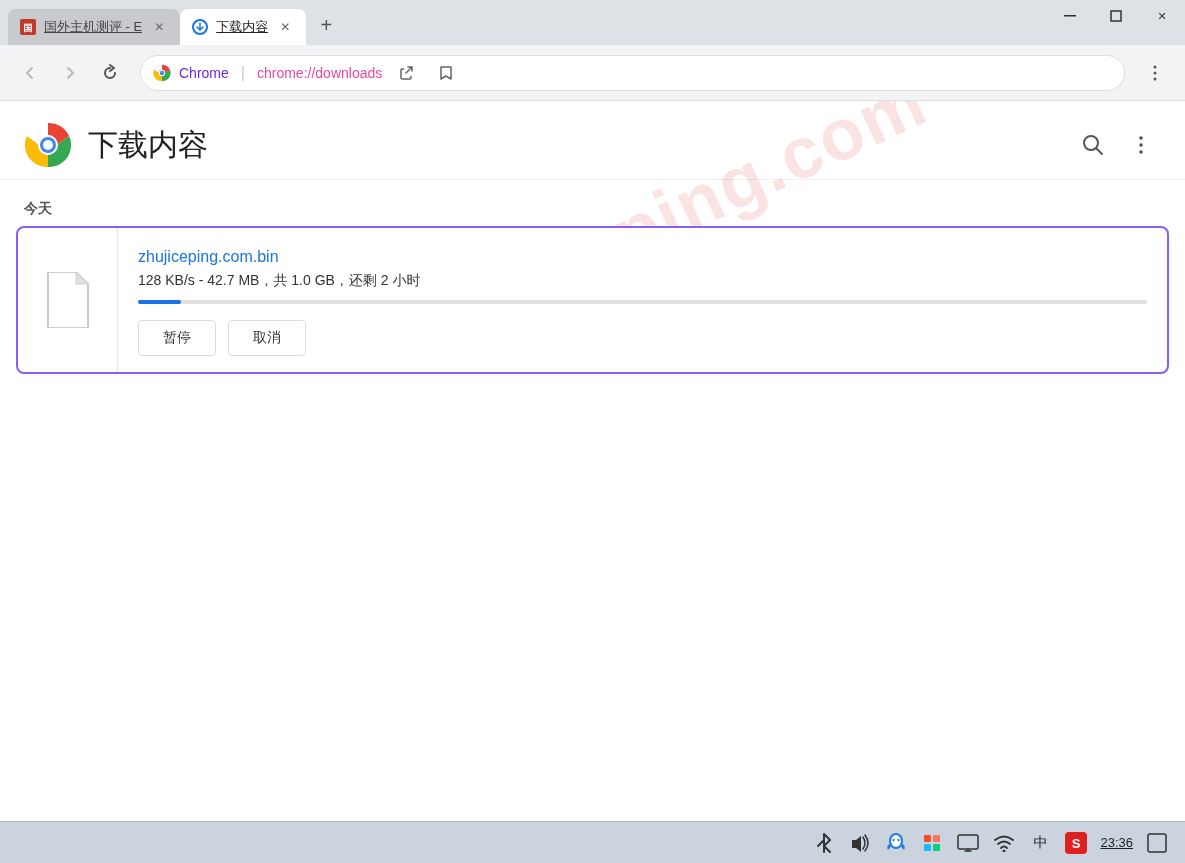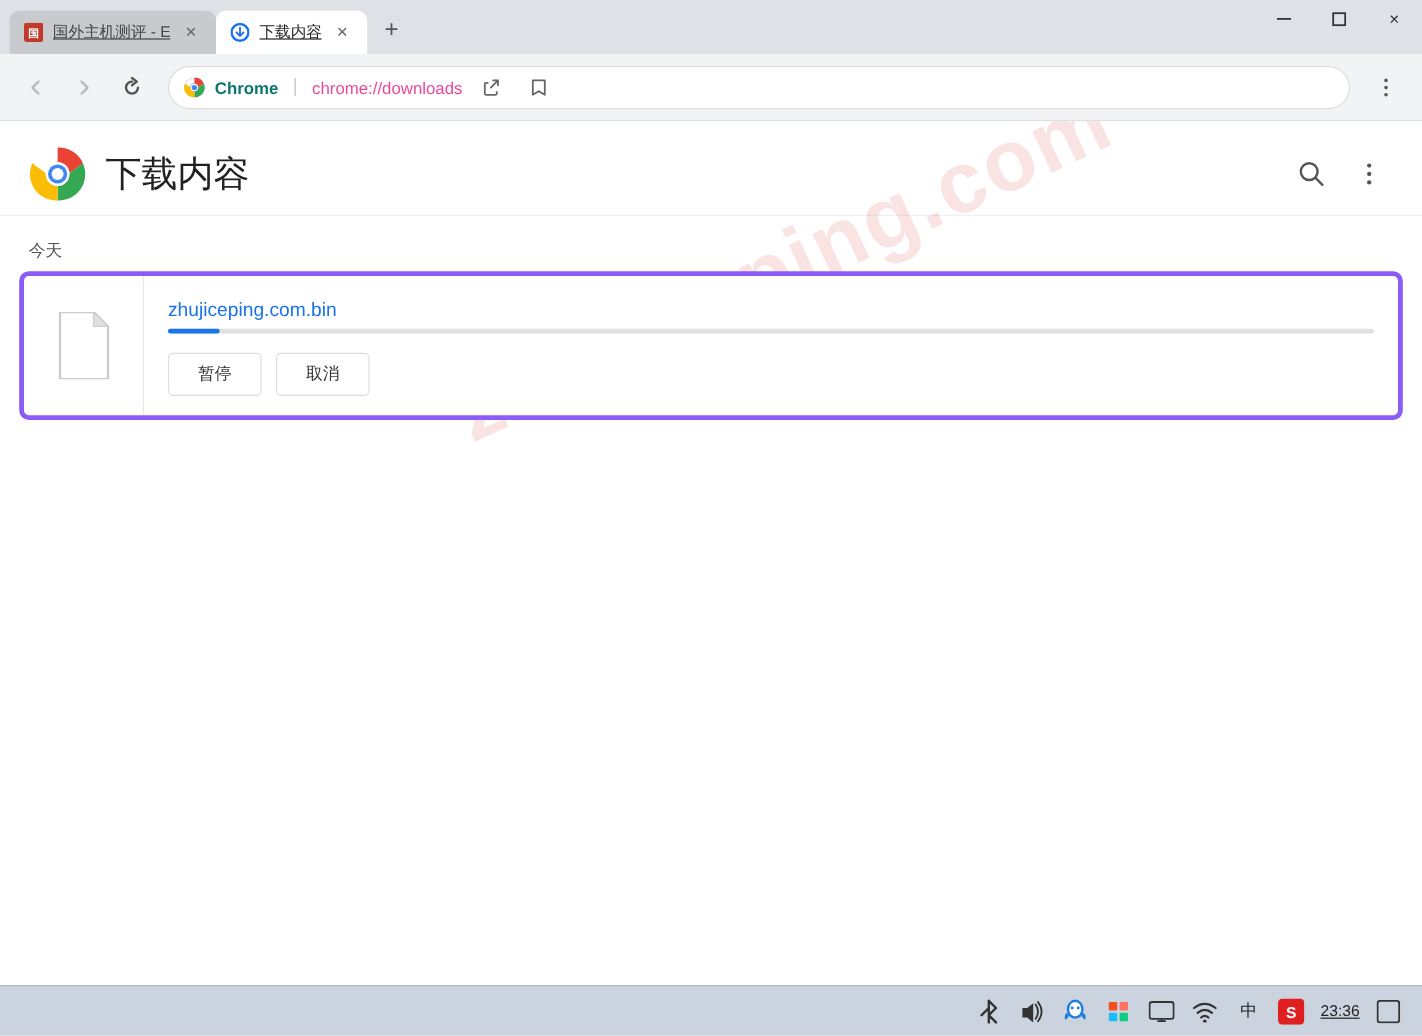--- a/index.html
+++ b/index.html
@@ -123,23 +123,22 @@
       padding: 0 12px;
       gap: 8px;
       margin: 0 8px;
     }
     .omnibox-icon {
       width: 18px;
       height: 18px;
       flex-shrink: 0;
     }
     .omnibox-brand {
-      color: #0f766e;
+      color: #6d28d9;
       font-size: 14px;
-      font-weight: bold;
     }
     .omnibox-url {
       color: #ec4899;
       font-size: 14px;
     }
     .omnibox-sep {
       color: #ccc;
       margin: 0 4px;
     }
     .omnibox-action {
@@ -223,27 +222,27 @@
       pointer-events: none;
       z-index: 0;
       letter-spacing: 2px;
     }
 
     
     .section-label {
       padding: 20px 24px 8px 24px;
       font-size: 14px;
       color: #555;
-      font-weight: 400;
+      font-weight: 700;
     }
 
     
     .download-card {
       margin: 0 16px 16px 16px;
-      border: 4px solid #8b5cf6;
+      border: 2px solid #8b5cf6;
       border-radius: 8px;
       background: #fff;
       display: flex;
       align-items: stretch;
       overflow: hidden;
       position: relative;
       z-index: 1;
     }
     .download-file-icon-area {
       width: 100px;
@@ -487,20 +486,21 @@
 
     <div class="download-file-icon-area">
       <svg class="file-icon" viewBox="0 0 48 56" width="48" height="56">
         <path d="M4 0 h28 l12 12 v44 H4 Z" fill="white" stroke="#ccc" stroke-width="2"></path>
         <path d="M32 0 l12 12 H32 Z" fill="#e0e0e0" stroke="#ccc" stroke-width="1"></path>
       </svg>
     </div>
 
     <div class="download-info">
       <a class="download-filename">zhujiceping.com.bin</a>
+      <div class="download-progress-text">128 KB/s - 42.7 MB，共 1.0 GB，还剩 2 小时</div>
       <div class="progress-bar-container">
         <div class="progress-bar-fill" style="width: 4.27%;"></div>
       </div>
       <div class="download-actions">
         <button class="dl-btn">暂停</button>
         <button class="dl-btn">取消</button>
       </div>
     </div>
   </div>
 </div>

